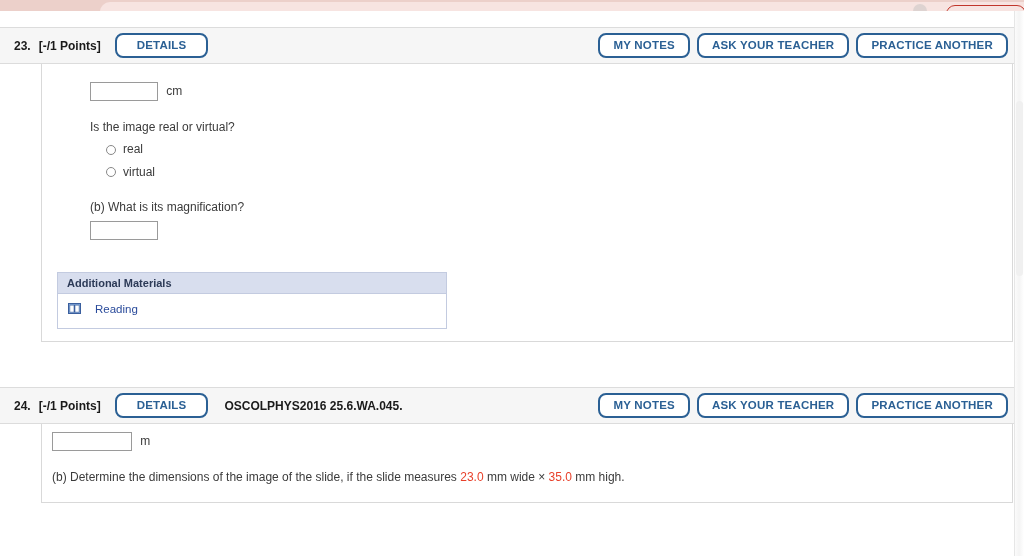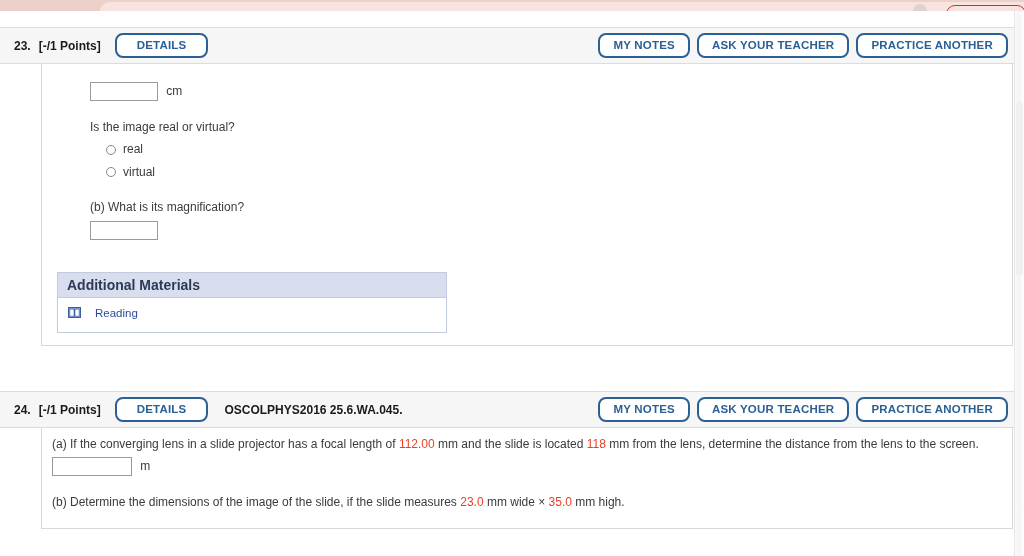--- a/index.html
+++ b/index.html
@@ -221,21 +221,21 @@
   .addl {
     width: 390px;
     margin: 14px 0 0 15px;
     border: 1px solid #c3cbe0;
     box-sizing: border-box;
     background: #ffffff;
   }
   .addl-header {
     background: #d8deee;
     color: #2c3a57;
-    font-size: 14px;
+    font-size: 11px;
     font-weight: bold;
     padding: 4px 8px 4px 9px;
     border-bottom: 1px solid #c3cbe0;
   }
   .addl-body {
     padding: 9px 9px 11px 10px;
     min-height: 12px;
   }
   .addl-link {
     display: inline-flex;
@@ -352,21 +352,20 @@
       <span class="q-header-actions">
         <button class="btn">MY NOTES</button>
         <button class="btn">ASK YOUR TEACHER</button>
         <button class="btn">PRACTICE ANOTHER</button>
       </span>
     </div>
 
     <div class="q-body no-side-pad">
 
       <div class="part part-tight">
-        <div class="part-label"><span>(a) If the converging lens in a slide projector has a focal length of </span><span class="num">112.00</span><span> mm and the slide is located </span><span class="num">118</span><span> mm from the lens, determine the distance from the lens to the screen.</span></div>
         <div>
           <input class="answer answer-wide" type="text" value="" style="">
           <span class="unit">m</span>
         </div>
       </div>
 
       <div class="spacer-18"></div>
 
       <div class="part part-tight">
         <div class="part-label"><span>(b) Determine the dimensions of the image of the slide, if the slide measures </span><span class="num">23.0</span><span> mm wide × </span><span class="num">35.0</span><span> mm high.</span></div>

